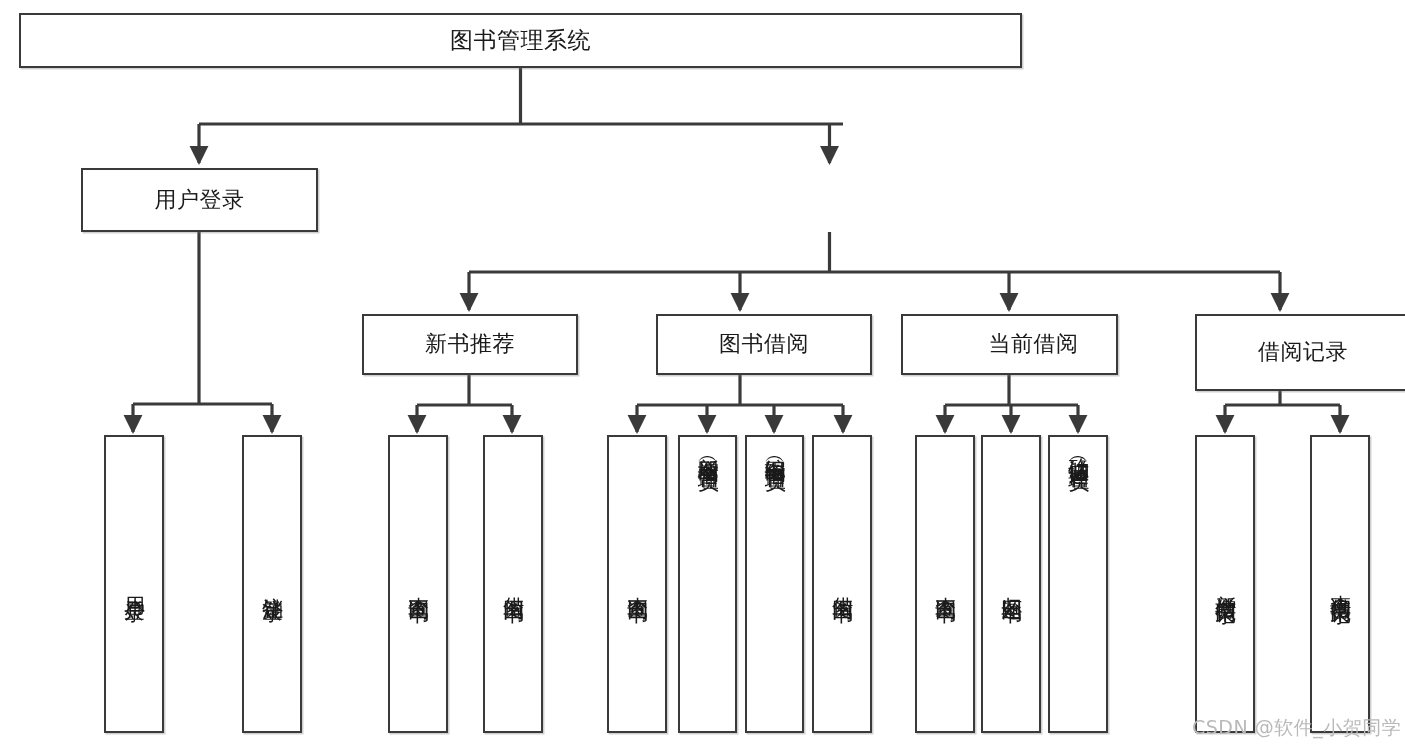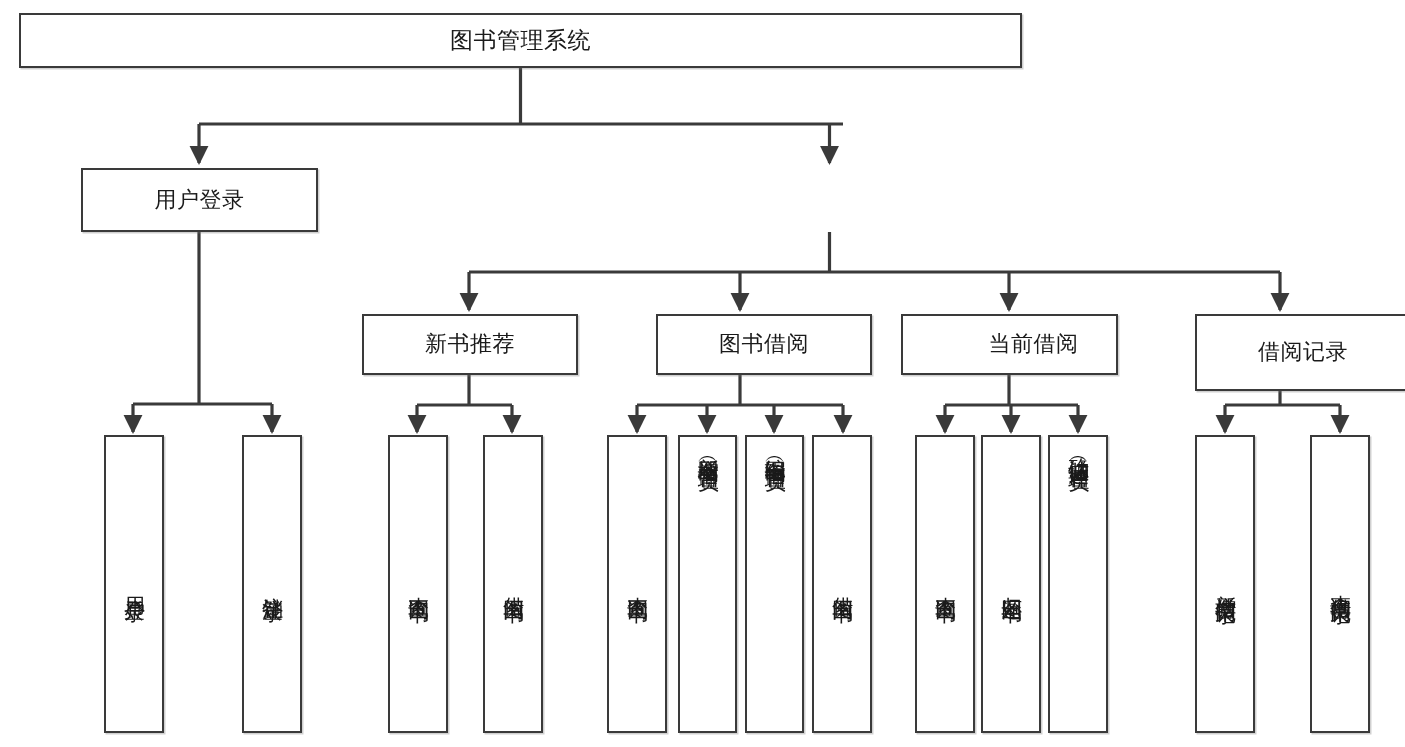--- a/index.html
+++ b/index.html
@@ -189,14 +189,15 @@
     <span class="label">确认归还（管理员）</span>
   </div>
 
   <div class="node v mid" style="left:1195px; top:435px; width:60px; height:298px;">
     <span class="label">新增借阅记录</span>
   </div>
   <div class="node v mid" style="left:1310px; top:435px; width:60px; height:298px;">
     <span class="label">查询借阅记录</span>
   </div>
 
+  <div class="watermark" style="left:1192px; top:715px;">CSDN @软件_小贺同学</div>
 
 </div>
 
 </body></html>

